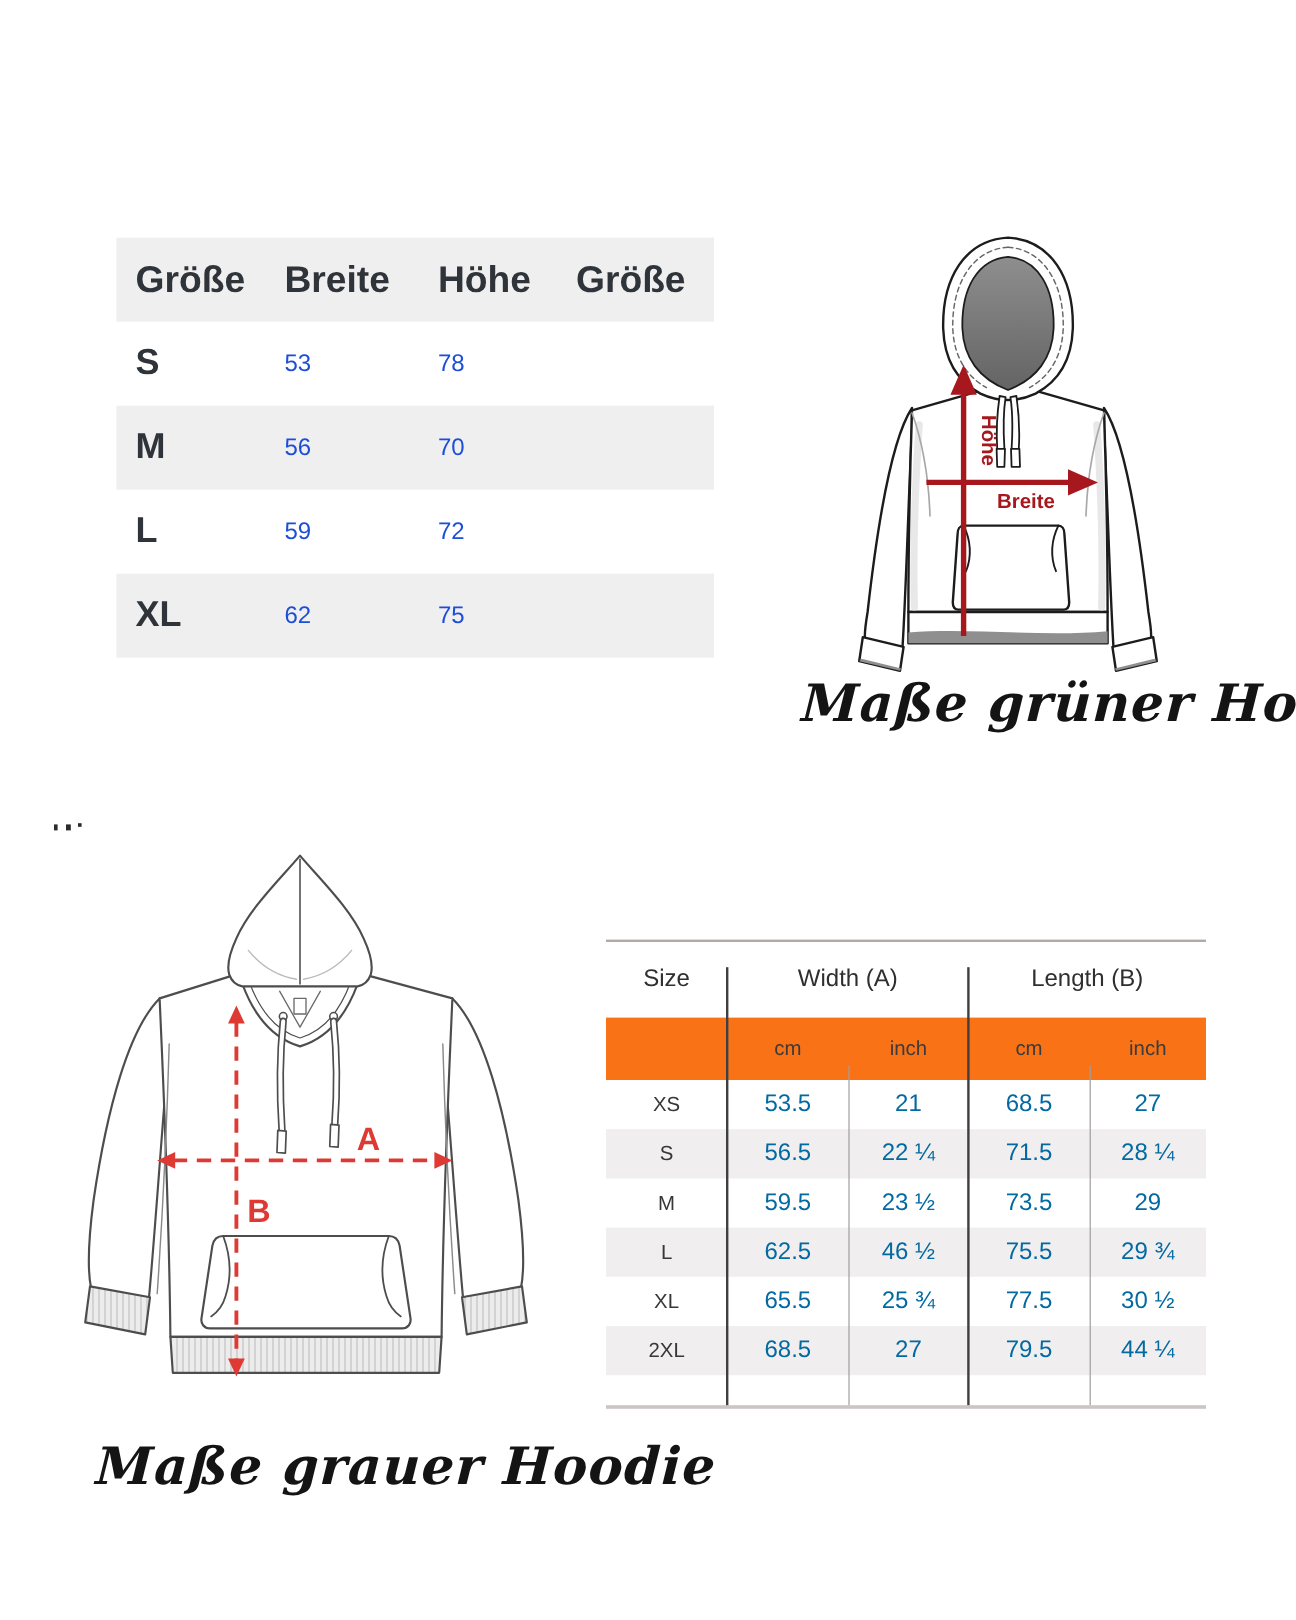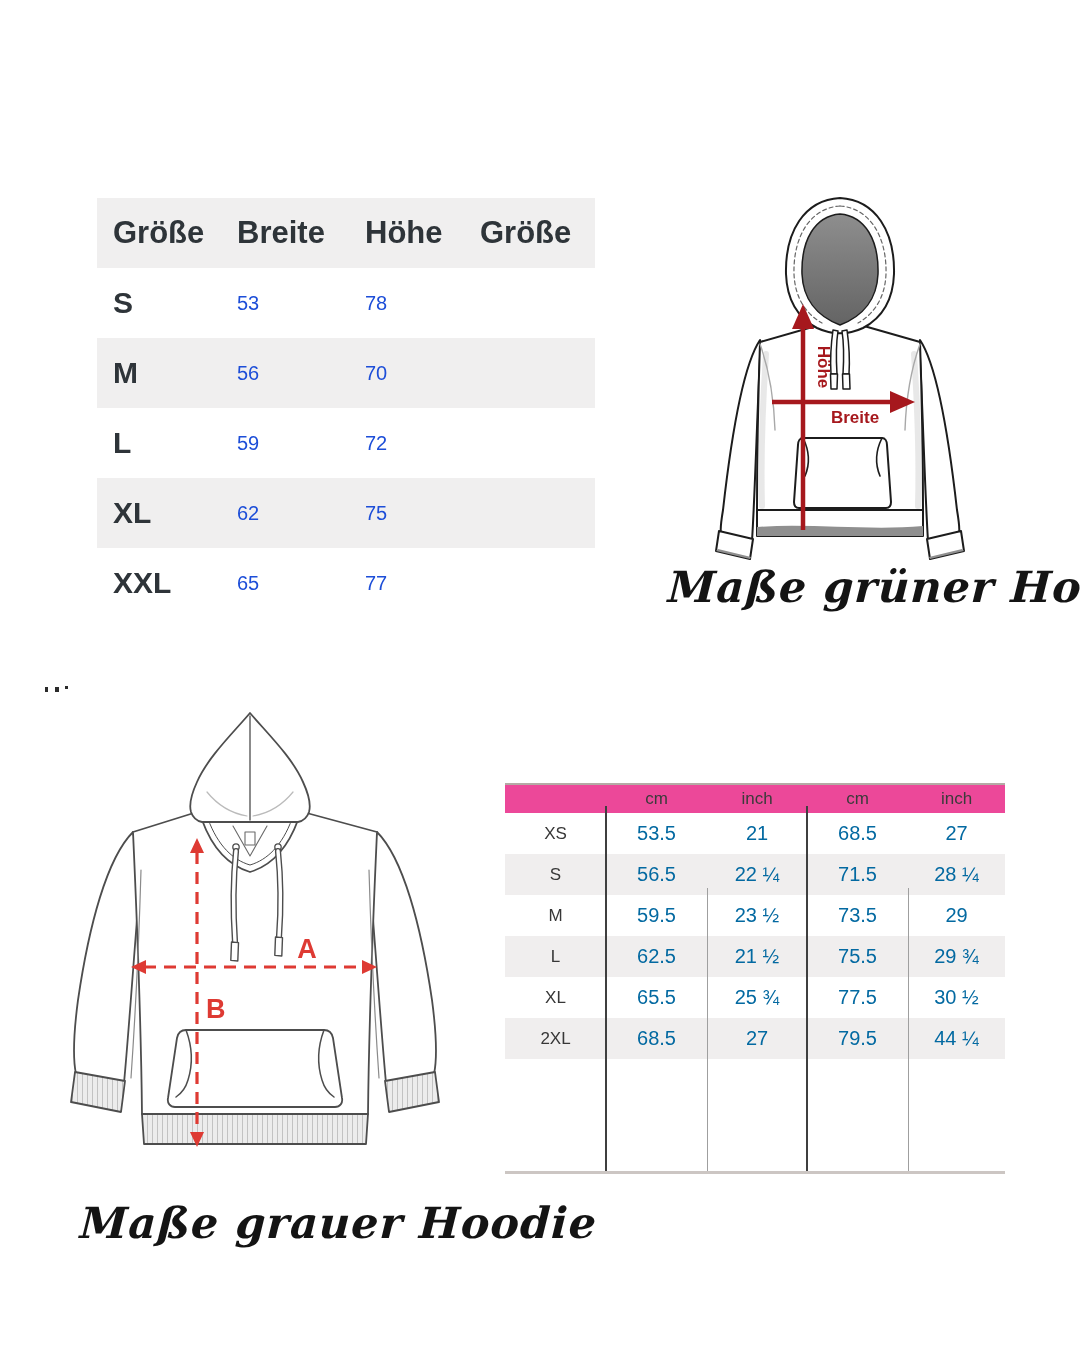--- a/index.html
+++ b/index.html
@@ -21,21 +21,21 @@
     font-family:"DejaVu Serif",serif;font-style:italic;font-weight:700;
     font-size:43px;letter-spacing:1px;transform:skewX(-3deg);white-space:nowrap;
   }
   .cap-top{left:668px;top:562px;width:410px;}
   .cap-bottom{left:80px;top:1198px;width:400px;}
   
   .t2{position:absolute;left:505px;top:785px;width:500px;color:#2d2d2d;}
   .t2-row{display:grid;grid-template-columns:101px 101px 100px 101px 97px;align-items:center;text-align:center;}
   .t2-ghead{height:63px;font-size:20px;color:#2f2f2f;}
   .t2-ghead .span2{grid-column:span 2;}
-  .t2-sub{height:28px;font-size:17px;color:#3b3b3b;background:#ec4899;}
+  .t2-sub{height:52px;font-size:17px;color:#3b3b3b;background:#f97316;}
   .t2-data{height:41px;}
   .t2-data .sz{font-size:17px;color:#373737;}
   .t2-data .num{font-size:20px;color:#0369a1;}
   .stripe2{background:#f0eeee;}
   .t2-empty{height:37px;}
   .rule{position:absolute;}
   .rule-top{left:505px;top:783px;width:500px;height:2px;background:#b4aaa5;}
   .rule-bottom{left:505px;top:1171px;width:500px;height:3px;background:#ccc6c3;}
   .vline{position:absolute;width:2px;background:#3f3f3f;}
   .vthick1{left:605px;top:806px;height:365px;}
@@ -83,26 +83,20 @@
       <div class="num">59</div>
       <div class="num">72</div>
       <div class="num"></div>
     </div>
     <div class="t1-row stripe">
       <div class="c0">XL</div>
       <div class="num">62</div>
       <div class="num">75</div>
       <div class="num"></div>
     </div>
-    <div class="t1-row">
-      <div class="c0">XXL</div>
-      <div class="num">65</div>
-      <div class="num">77</div>
-      <div class="num"></div>
-    </div>
   </div>
 
   <svg class="diag-top" width="300" height="370" viewBox="0 0 300 370">
     <defs>
       <linearGradient id="hoodGrad" x1="0" y1="0" x2="0" y2="1">
         <stop offset="0" stop-color="#8e8e8e"></stop>
           <stop offset="1" stop-color="#646464"></stop>
       </linearGradient>
     </defs>
     <g stroke="#1c1c1c" stroke-width="2" fill="#ffffff" stroke-linejoin="round" stroke-linecap="round">
@@ -212,20 +206,25 @@
       <polygon stroke="none" points="152,447 145,432 159,432"></polygon>
       <text stroke="none" x="262" y="258" text-anchor="middle" font-size="27" font-weight="bold">A</text>
       <text stroke="none" x="161" y="318" text-anchor="start" font-size="27" font-weight="bold">B</text>
     </g>
   </svg>
 
   <div class="caption cap-bottom">Maße grauer Hoodie</div>
 
   <div class="rule rule-top"></div>
   <div class="t2">
+    <div class="t2-row t2-ghead">
+      <div>Size</div>
+      <div class="span2">Width (A)</div>
+      <div class="span2">Length (B)</div>
+    </div>
     <div class="t2-row t2-sub">
       <div></div>
       <div>cm</div>
       <div>inch</div>
       <div>cm</div>
       <div>inch</div>
     </div>
     <div class="t2-row t2-data">
       <div class="sz">XS</div>
       <div class="num">53.5</div>
@@ -243,21 +242,21 @@
     <div class="t2-row t2-data">
       <div class="sz">M</div>
       <div class="num">59.5</div>
       <div class="num">23 ½</div>
       <div class="num">73.5</div>
       <div class="num">29</div>
     </div>
     <div class="t2-row t2-data stripe2">
       <div class="sz">L</div>
       <div class="num">62.5</div>
-      <div class="num">21 ½</div>
+      <div class="num">46 ½</div>
       <div class="num">75.5</div>
       <div class="num">29 ¾</div>
     </div>
     <div class="t2-row t2-data">
       <div class="sz">XL</div>
       <div class="num">65.5</div>
       <div class="num">25 ¾</div>
       <div class="num">77.5</div>
       <div class="num">30 ½</div>
     </div>

